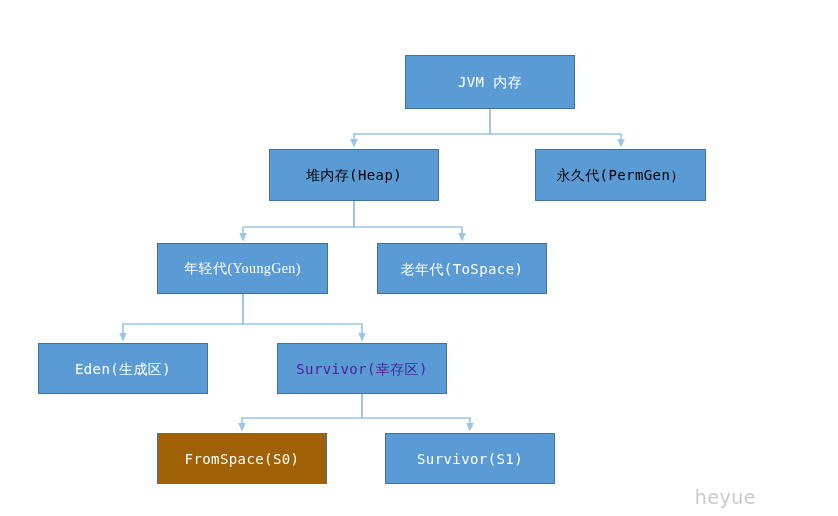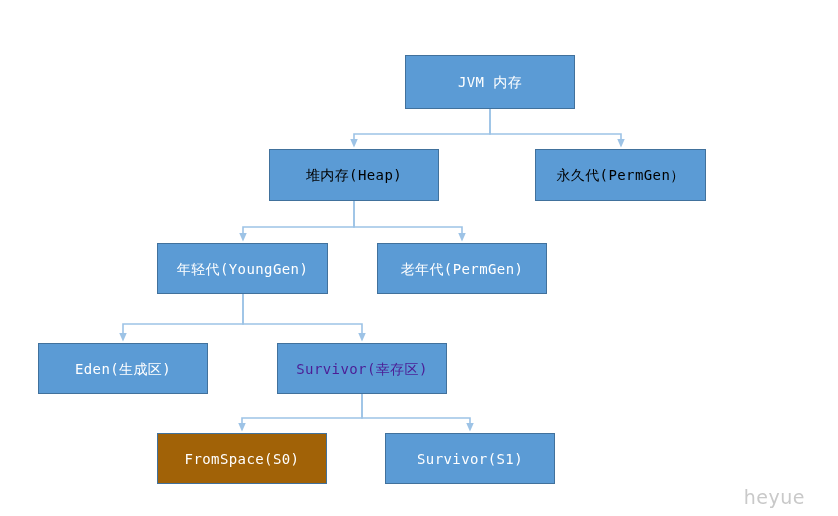--- a/index.html
+++ b/index.html
@@ -10,21 +10,20 @@
   }
   body {
     font-family: "DejaVu Sans Mono", "Liberation Mono", monospace;
   }
   #canvas {
     position: relative;
     width: 780px;
     height: 516px;
     background: #ffffff;
     overflow: hidden;
-    padding-left: 32px;
   }
   #edges {
     position: absolute;
     left: 0;
     top: 0;
     width: 838px;
     height: 516px;
     pointer-events: none;
   }
   .node {
@@ -41,21 +40,21 @@
     white-space: nowrap;
     text-align: center;
     z-index: 2;
   }
   .node-label {
     display: inline-block;
     line-height: 1;
   }
   #watermark {
     position: absolute;
-    right: 7px;
+    right: 24px;
     bottom: 8px;
     color: #c9c9c9;
     font-family: "DejaVu Sans", "Liberation Sans", sans-serif;
     font-size: 19px;
     letter-spacing: 0.5px;
     z-index: 3;
   }
 </style>
 </head>
 <body>
@@ -84,25 +83,25 @@
     <span class="node-label">JVM 内存</span>
   </div>
 
   <div class="node" style="left: 269px; top: 149px; width: 170px; height: 52px; background: rgb(91, 155, 213); border-color: rgb(65, 113, 156); color: #000000;">
     <span class="node-label">堆内存(Heap)</span>
   </div>
   <div class="node" style="left: 535px; top: 149px; width: 171px; height: 52px; background: rgb(91, 155, 213); border-color: rgb(65, 113, 156); color: #000000;">
     <span class="node-label">永久代(PermGen）</span>
   </div>
 
-  <div class="node" style="left: 157px; top: 243px; width: 171px; height: 51px; background: rgb(91, 155, 213); border-color: rgb(65, 113, 156); color: rgb(255, 255, 255);">
+  <div class="node" style="left: 157px; top: 243px; width: 171px; height: 51px; background: rgb(91, 155, 213); border-color: rgb(65, 113, 156); color: rgb(255, 255, 255); font-family: Liberation Serif, serif;">
     <span class="node-label">年轻代(YoungGen)</span>
   </div>
   <div class="node" style="left: 377px; top: 243px; width: 170px; height: 51px; background: rgb(91, 155, 213); border-color: rgb(65, 113, 156); color: rgb(255, 255, 255);">
-    <span class="node-label">老年代(PermGen)</span>
+    <span class="node-label">老年代(ToSpace)</span>
   </div>
 
   <div class="node" style="left: 38px; top: 343px; width: 170px; height: 51px; background: rgb(91, 155, 213); border-color: rgb(65, 113, 156); color: rgb(255, 255, 255); align-items: center;">
     <span class="node-label">Eden(生成区)</span>
   </div>
   <div class="node" style="left: 277px; top: 343px; width: 170px; height: 51px; background: rgb(91, 155, 213); border-color: rgb(65, 113, 156); color: #4c1d95;">
     <span class="node-label">Survivor(幸存区)</span>
   </div>
 
   <div class="node" style="left: 157px; top: 433px; width: 170px; height: 51px; background: #a16207; border-color: rgb(65, 113, 156); color: rgb(255, 255, 255);">

